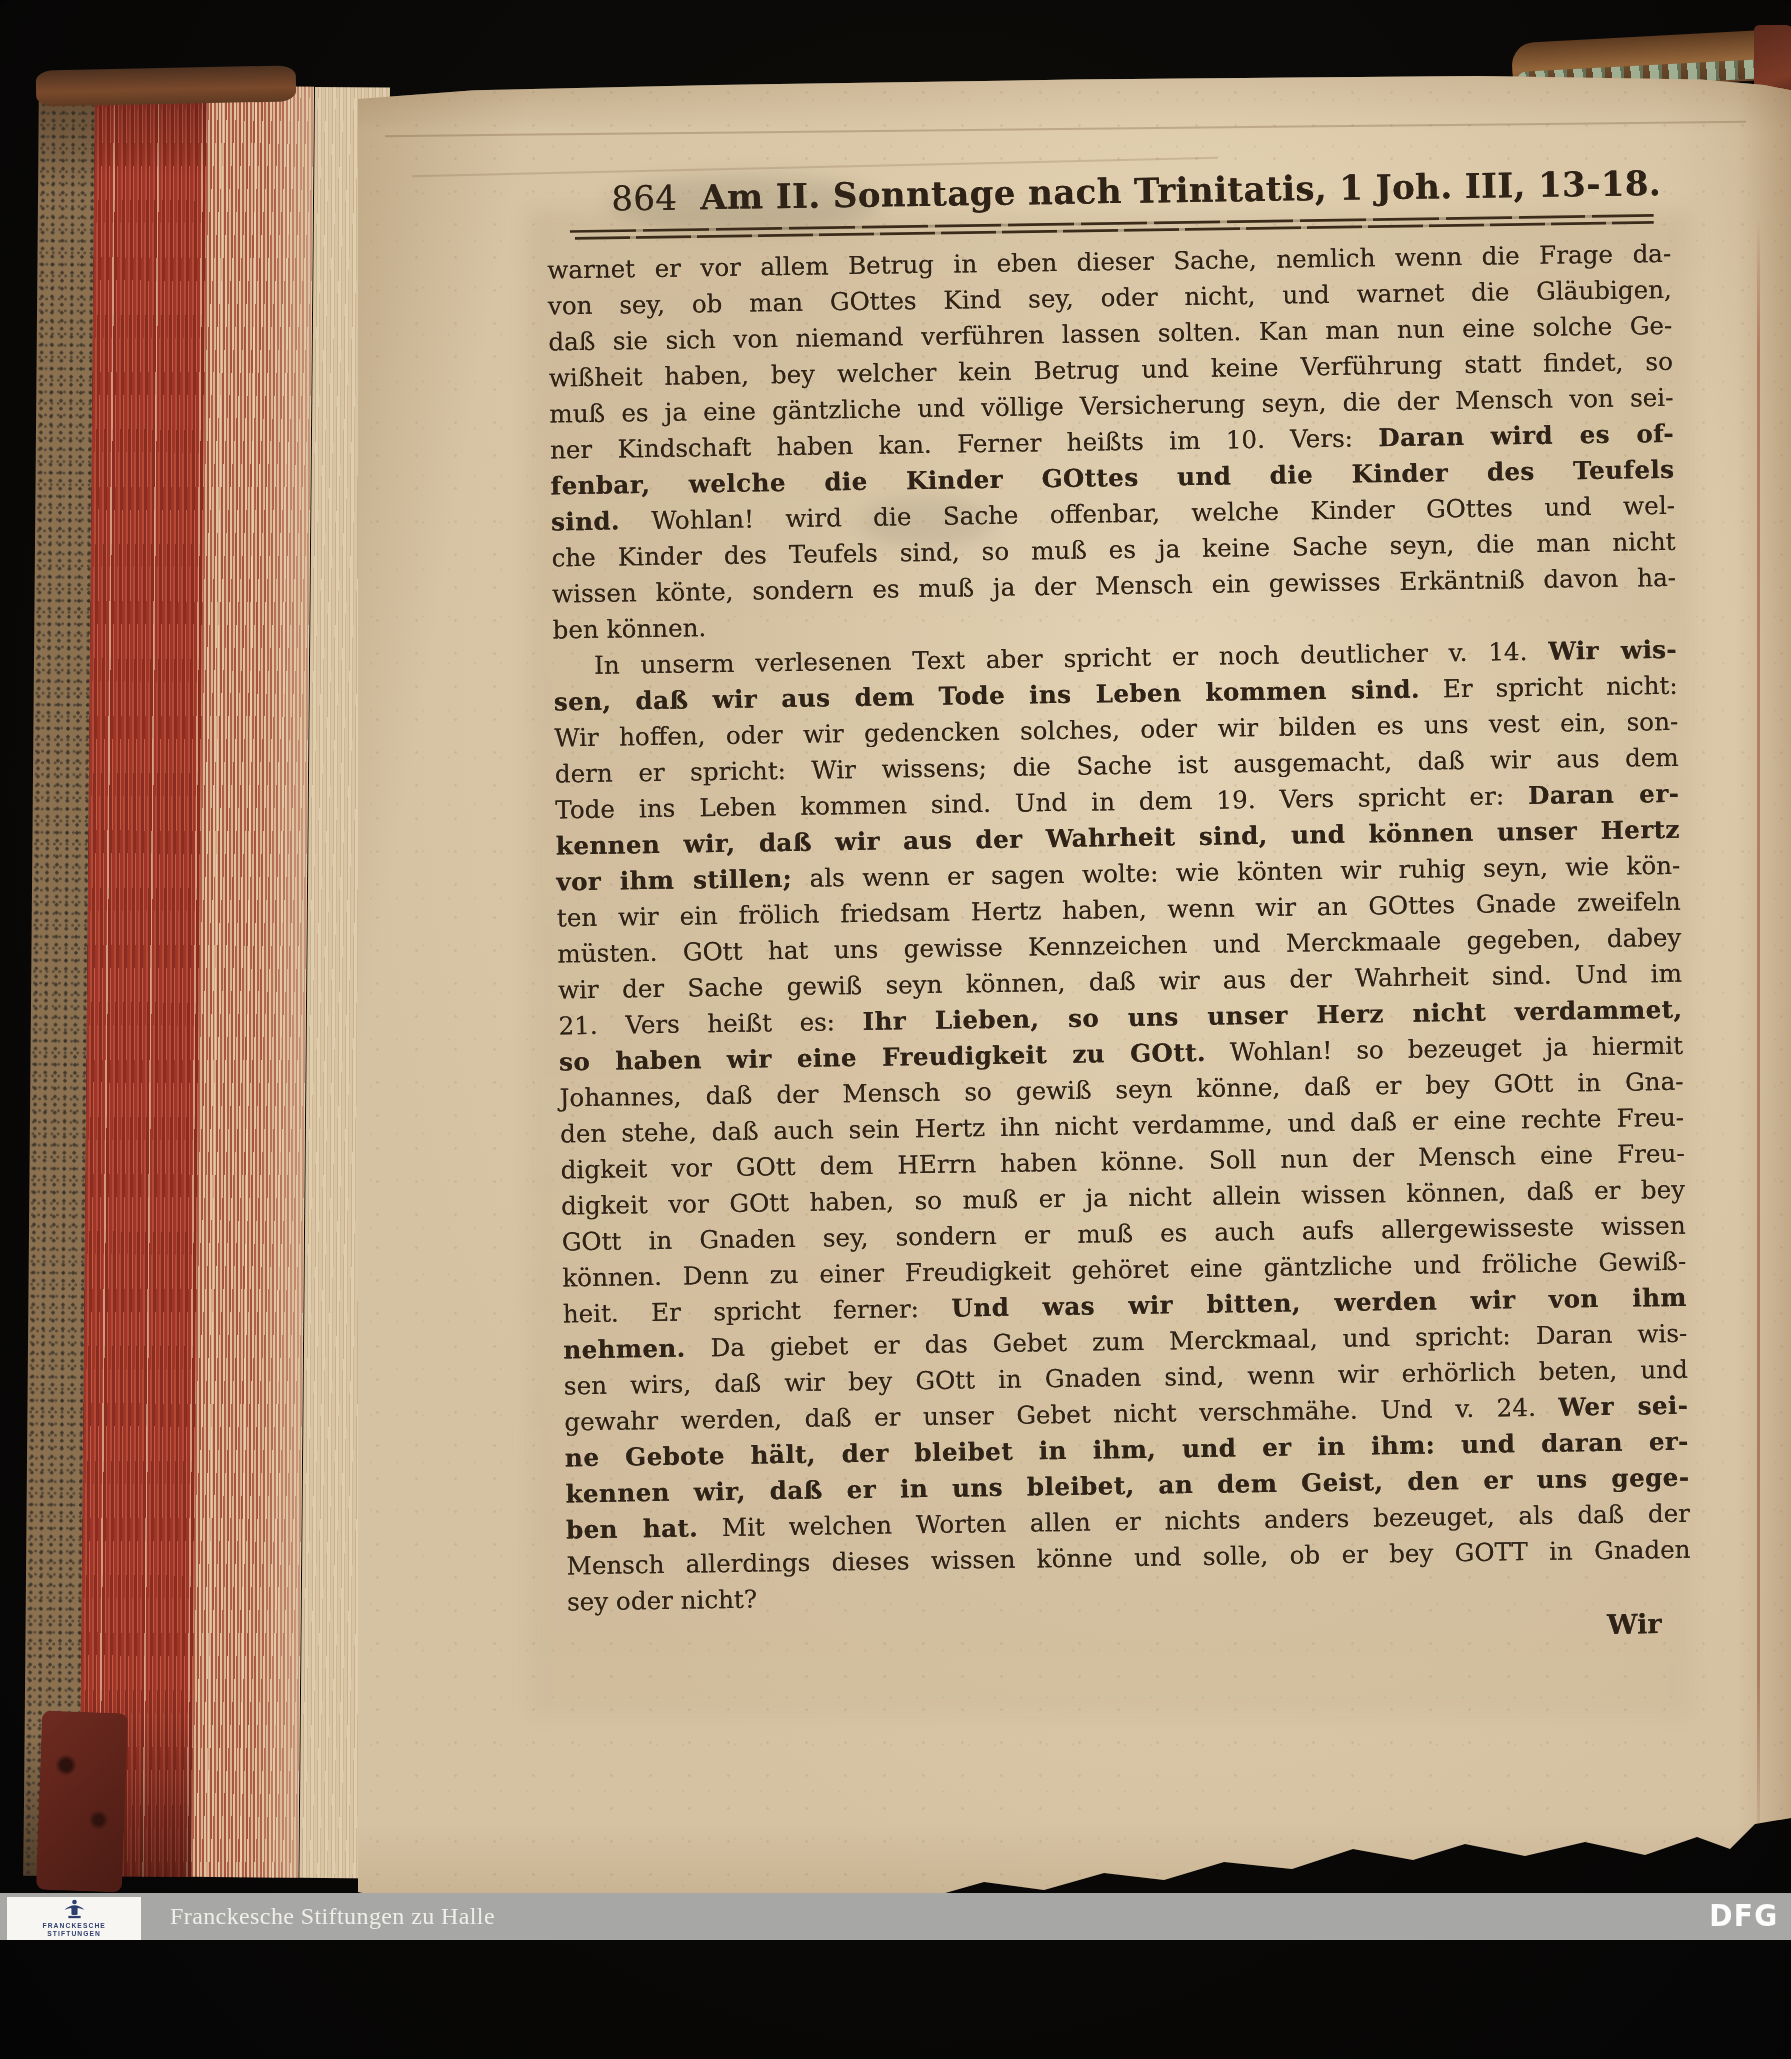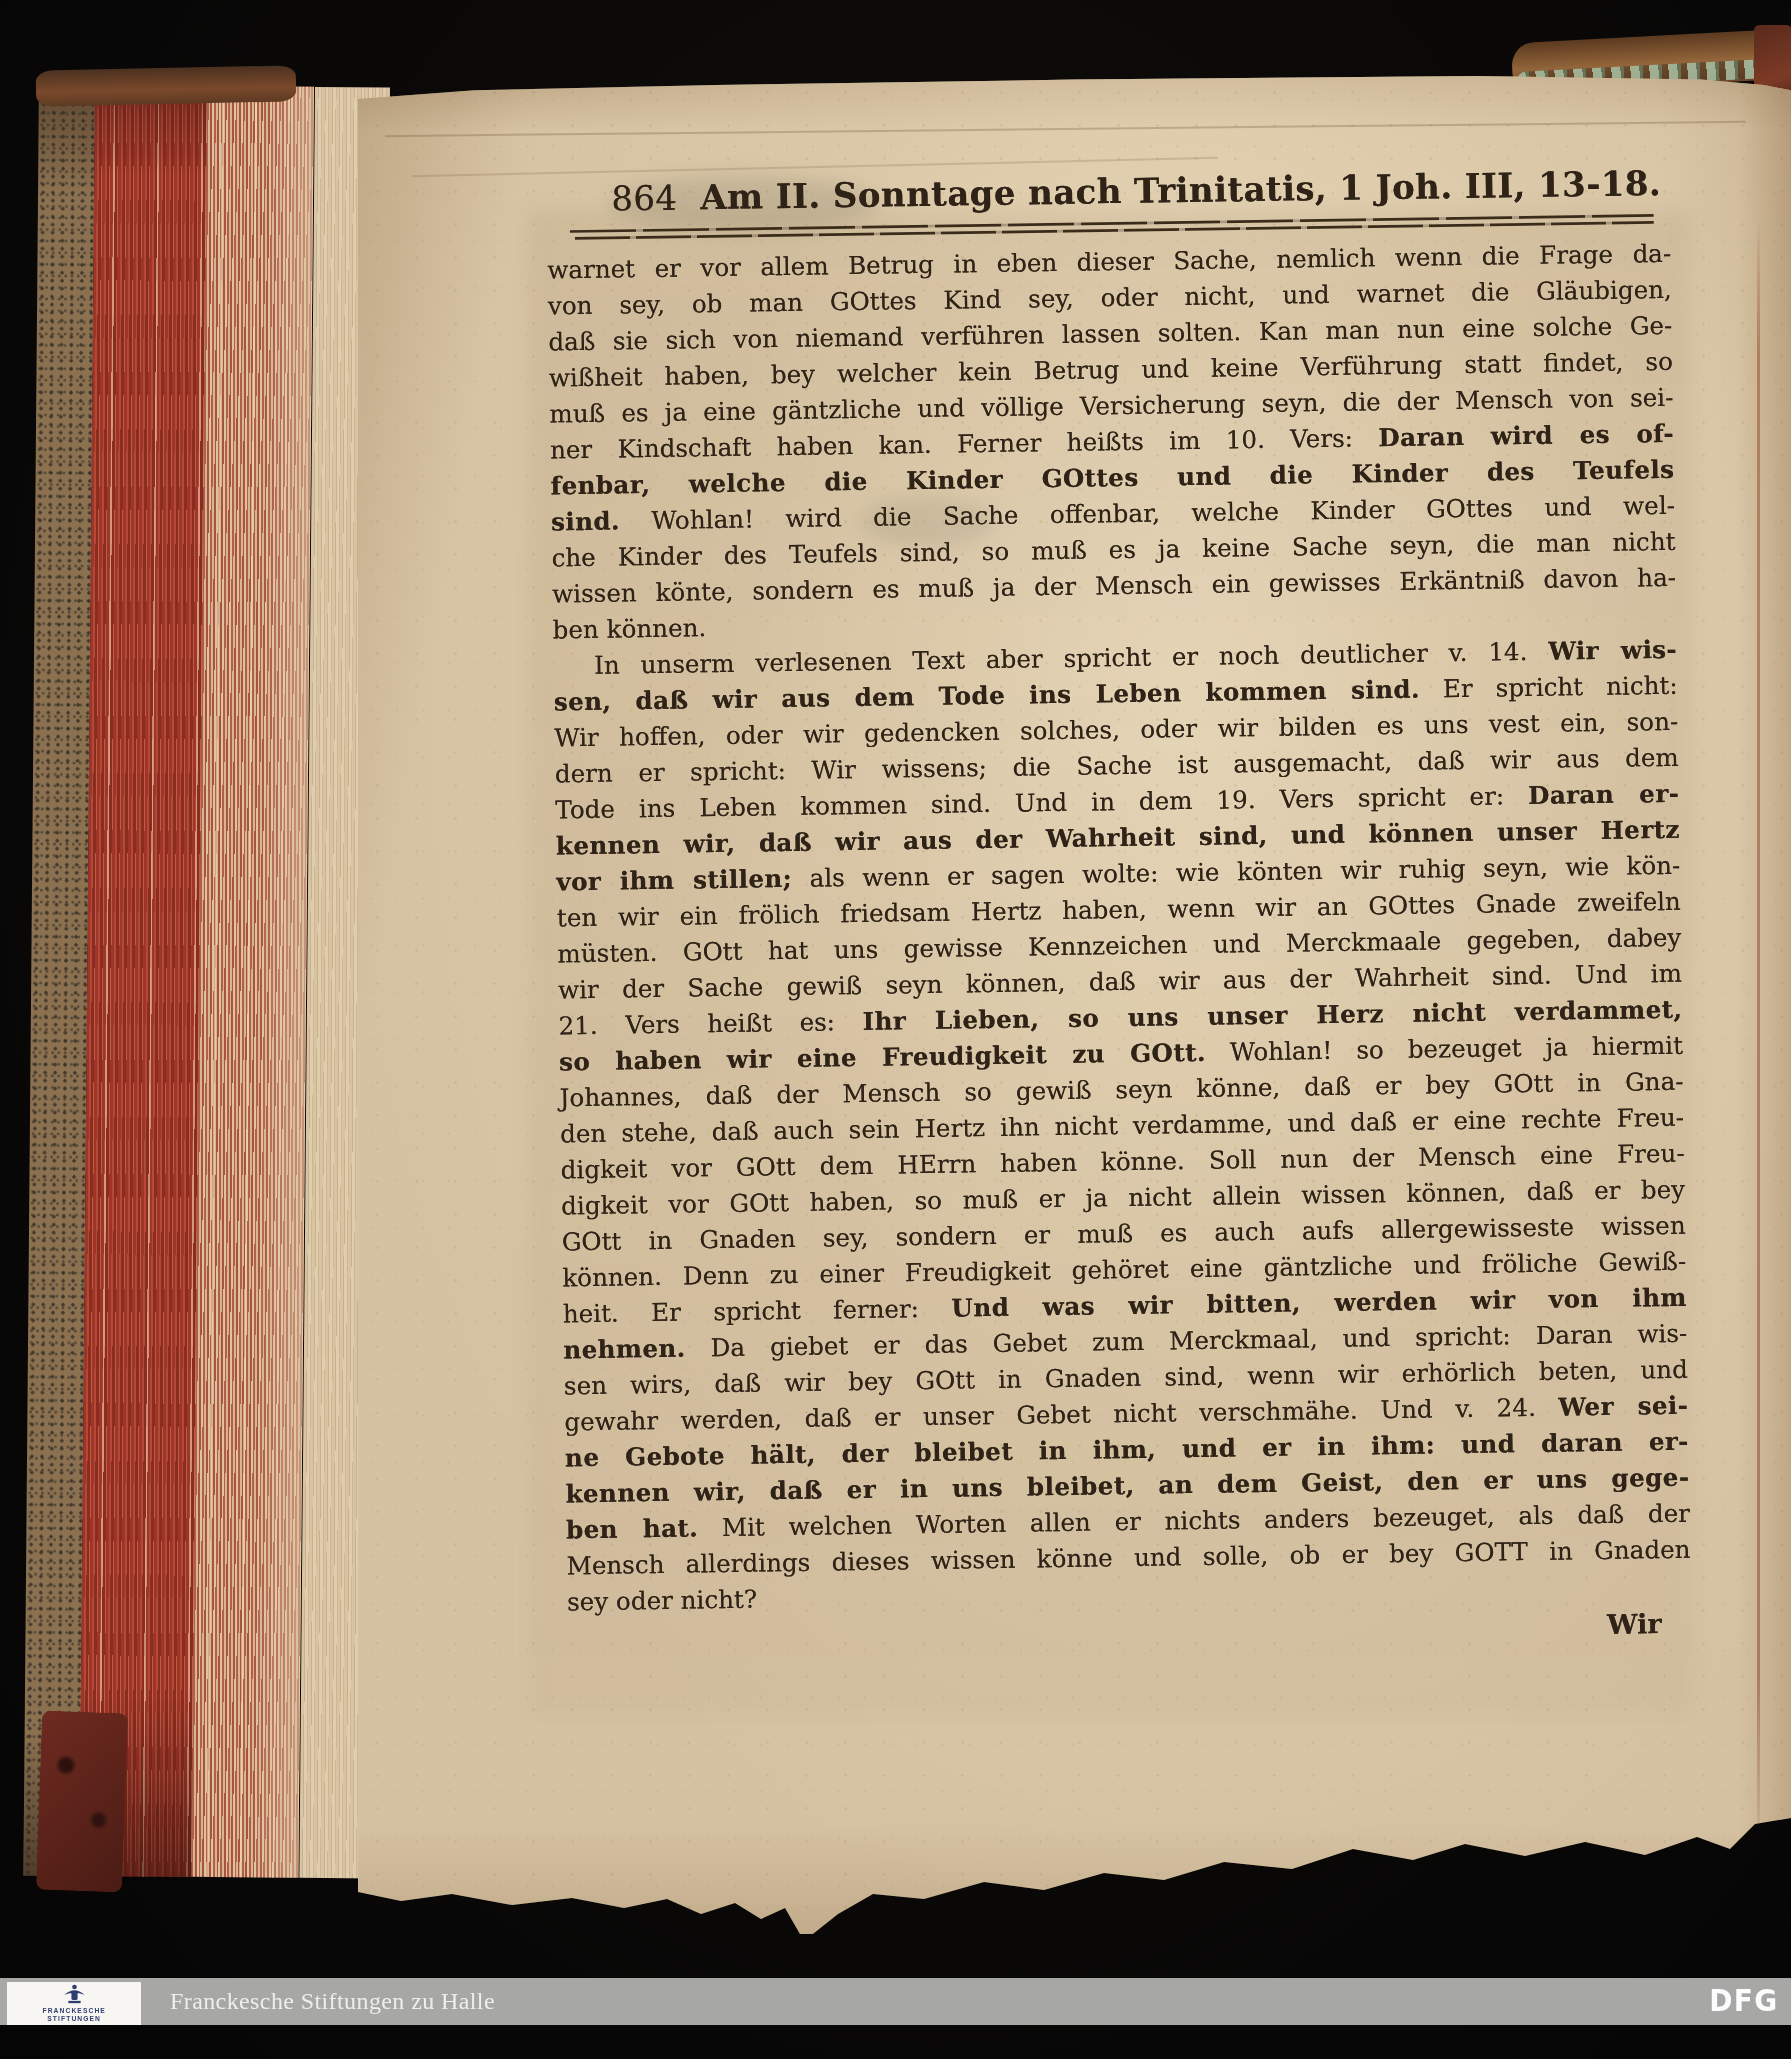--- a/index.html
+++ b/index.html
@@ -95,21 +95,21 @@
   .text-line{height:36px;line-height:36px;font-size:24.6px;
     text-align:justify;text-align-last:justify;
     text-shadow:0 0 0.4px rgba(47,35,23,0.75);}
   .text-line.short{text-align-last:left;}
   .text-line.indent{text-indent:41px;}
   .emph{font-weight:bold;letter-spacing:0.4px;}
   .catchword{margin-top:3.6px;padding-right:30px;text-align:right;font-size:27px;font-weight:bold;
     text-shadow:0 0 0.4px rgba(47,35,23,0.75);}
 
   
-  .footer-bar{position:absolute;left:0;top:1978px;width:1791px;height:47px;background:#a7a7a5;
+  .footer-bar{position:absolute;left:0;top:1893px;width:1791px;height:47px;background:#a7a7a5;
     display:flex;align-items:center;}
   .logo-box{position:absolute;left:7.2px;top:3.6px;width:134px;height:43px;background:#f7f6f3;
     display:flex;flex-direction:column;align-items:center;justify-content:center;}
   .logo-box svg{display:block;}
   .logo-text{font-family:"Liberation Sans", sans-serif;font-size:6.7px;line-height:7.2px;
     letter-spacing:1.1px;color:#2e3c6e;text-align:center;font-weight:bold;}
   .inst-name{position:absolute;left:170px;top:0;height:47px;display:flex;align-items:center;
     font-family:"Liberation Serif", serif;font-size:24px;color:#efeeea;letter-spacing:0.4px;}
   .dfg{position:absolute;right:12.5px;top:0;height:47px;display:flex;align-items:center;
     font-family:"DejaVu Sans", sans-serif;font-weight:bold;font-size:28px;color:#fdfdfd;

